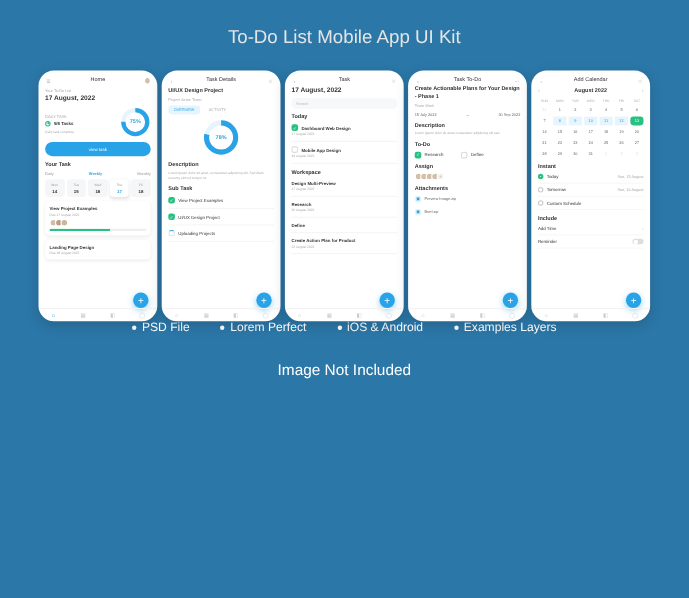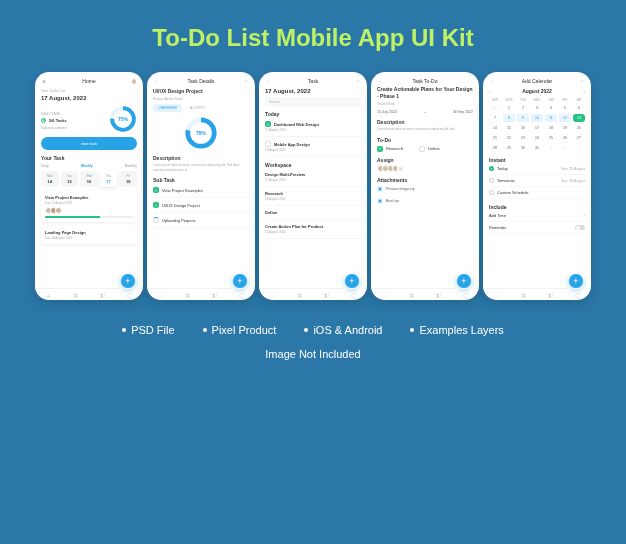--- a/index.html
+++ b/index.html
@@ -1,17 +1,17 @@
 <!DOCTYPE html>
 <html><head>
 <meta charset="utf-8">
 <style>
 *{margin:0;padding:0;box-sizing:border-box;font-family:-apple-system,BlinkMacSystemFont,"Segoe UI",sans-serif}
 body{background:#2b77a8;width:626px;height:544px;display:flex;flex-direction:column;align-items:center;padding:24px 0}
-.title{color:#bef264;font-size:24px;font-weight:700;margin-bottom:20px}
+.title{color:#e5e5e5;font-size:17px;font-weight:400;margin-bottom:20px}
 .phones{display:flex;gap:4px;justify-content:center;align-items:flex-start}
 .phone{background:#fff;border-radius:14px;width:108px;height:228px;overflow:hidden;font-size:4px;color:#333;box-shadow:0 4px 12px rgba(0,0,0,0.15);position:relative}
 .phone-hdr{display:flex;align-items:center;justify-content:space-between;padding:6px 6px 2px}
 .hdr-ico{width:6px;height:6px;display:flex;align-items:center;justify-content:center;color:#999}
 .hdr-ttl{font-size:5px;font-weight:500}
 .ph-body{padding:0 6px}
 .date-lbl{font-size:6px;font-weight:600;margin-top:2px}
 .small-lbl{font-size:3.5px;color:#aaa;margin-top:3px}
 .task-row{display:flex;align-items:center;gap:3px;margin-top:2px}
 .chk-sm{width:5px;height:5px;border:1px solid #26c281;border-radius:50%;display:flex;align-items:center;justify-content:center}
@@ -63,24 +63,24 @@
 .cal-day{padding:2px 0;color:#666}
 .cal-day.mute{color:#ddd}
 .cal-day.rng{background:#e6f5fd;color:#29a3e8}
 .cal-day.sel{background:#26c281;color:#fff;border-radius:3px}
 .opt-row{display:flex;justify-content:space-between;align-items:center;padding:3px 0;border-bottom:1px solid #f7f7f7;font-size:4px}
 .opt-row .r{color:#aaa;font-size:3.5px}
 .radio{width:5px;height:5px;border:1px solid #ccc;border-radius:50%}
 .radio.on{border:2px solid #26c281}
 .toggle{width:10px;height:5px;background:#ddd;border-radius:5px;position:relative}
 .toggle::after{content:"";position:absolute;width:4px;height:4px;background:#fff;border-radius:50%;top:0.5px;left:0.5px}
-.features{display:flex;gap:28px;margin-top:24px;color:#fff;font-size:11px}
+.features{display:flex;gap:28px;color:#fff;font-size:11px}
 .feat{display:flex;align-items:center;gap:5px}
 .bullet{width:4px;height:4px;background:#fff;border-radius:50%}
-.foot{color:#fff;font-size:11px;margin-top:12px}
+.foot{color:#fff;font-size:14px;margin-top:24px}
 .todo-row{display:flex;align-items:center;gap:3px;margin-top:3px}
 .big-ttl{font-size:5px;font-weight:600;line-height:1.3}
 .att-row{display:flex;align-items:center;gap:3px;padding:3px 0;font-size:3.5px;color:#666}
 .att-ico{width:6px;height:6px;background:#e6f5fd;border-radius:2px;display:flex;align-items:center;justify-content:center;font-size:4px;color:#29a3e8}
 </style>
 </head>
 <body>
 
 <div class="title">To-Do List Mobile App UI Kit</div>
 
@@ -398,21 +398,21 @@
 
 </div>
 
 <div class="features">
   <div class="feat">
       <span class="bullet"></span>
       <span>PSD File</span>
     </div>
   <div class="feat">
       <span class="bullet"></span>
-      <span>Pixel Product</span>
+      <span>Lorem Perfect</span>
     </div>
   <div class="feat">
       <span class="bullet"></span>
       <span>iOS &amp; Android</span>
     </div>
   <div class="feat">
       <span class="bullet"></span>
       <span>Examples Layers</span>
     </div>
 </div>

